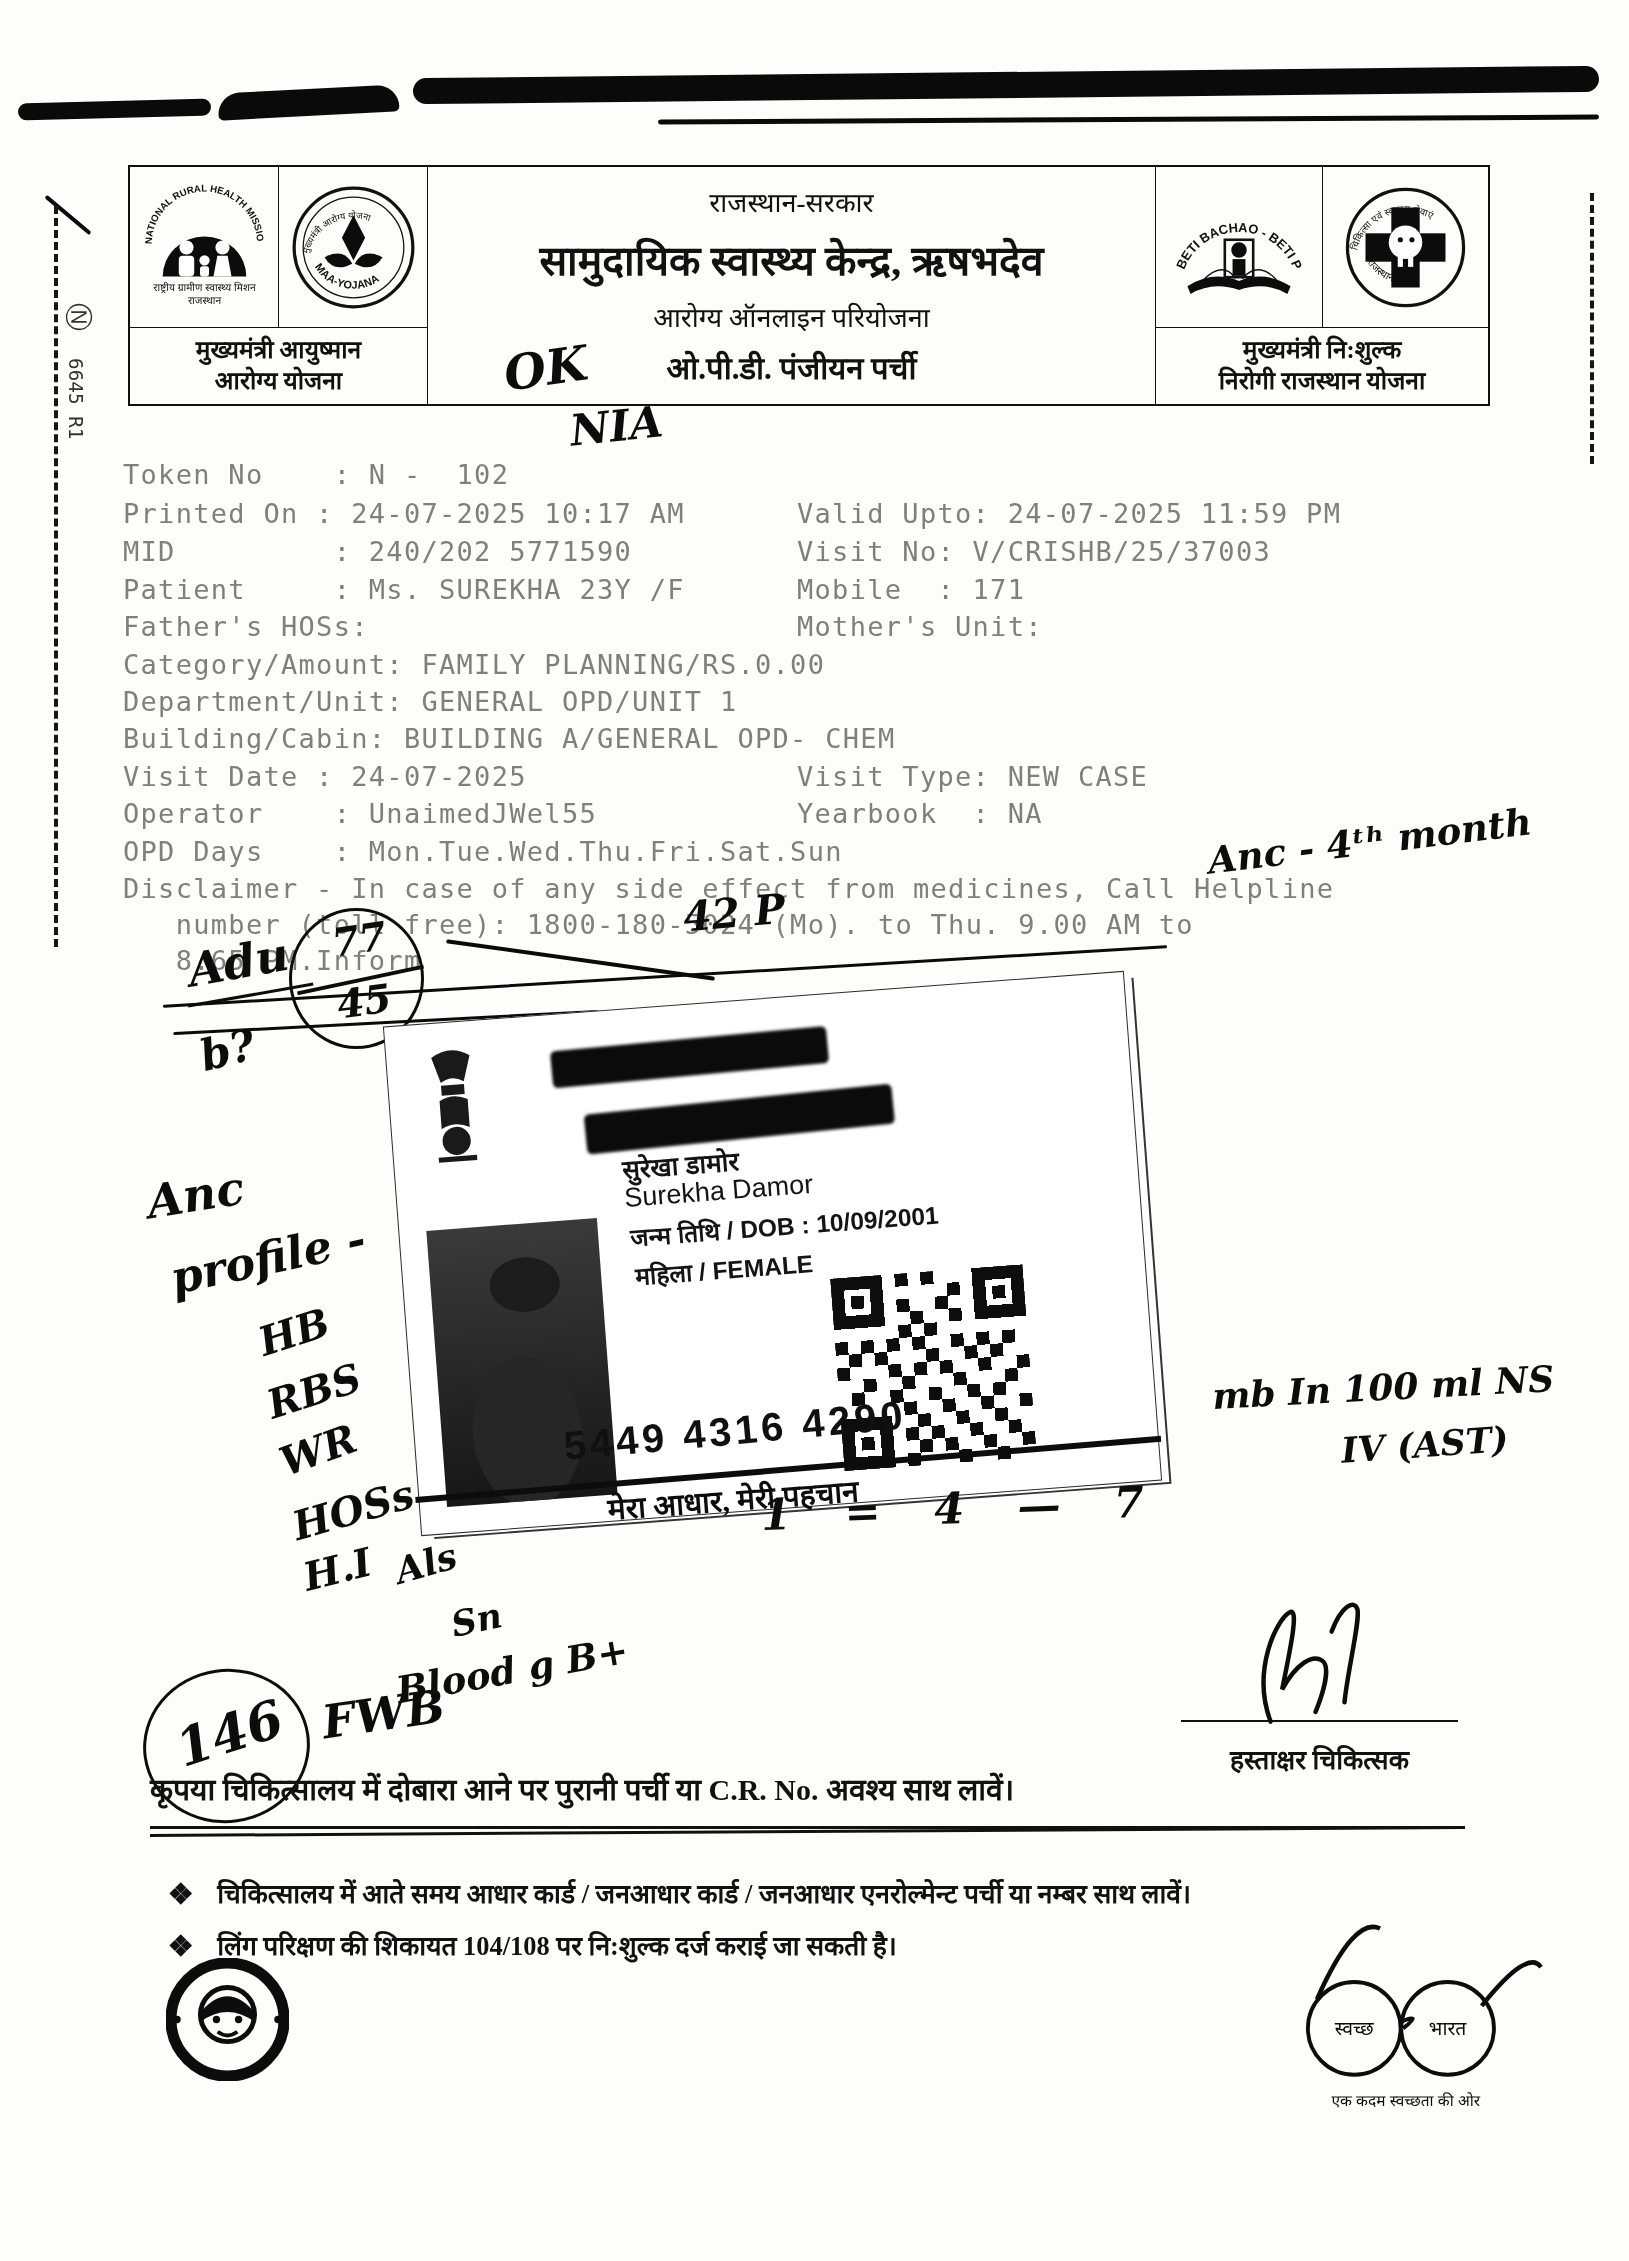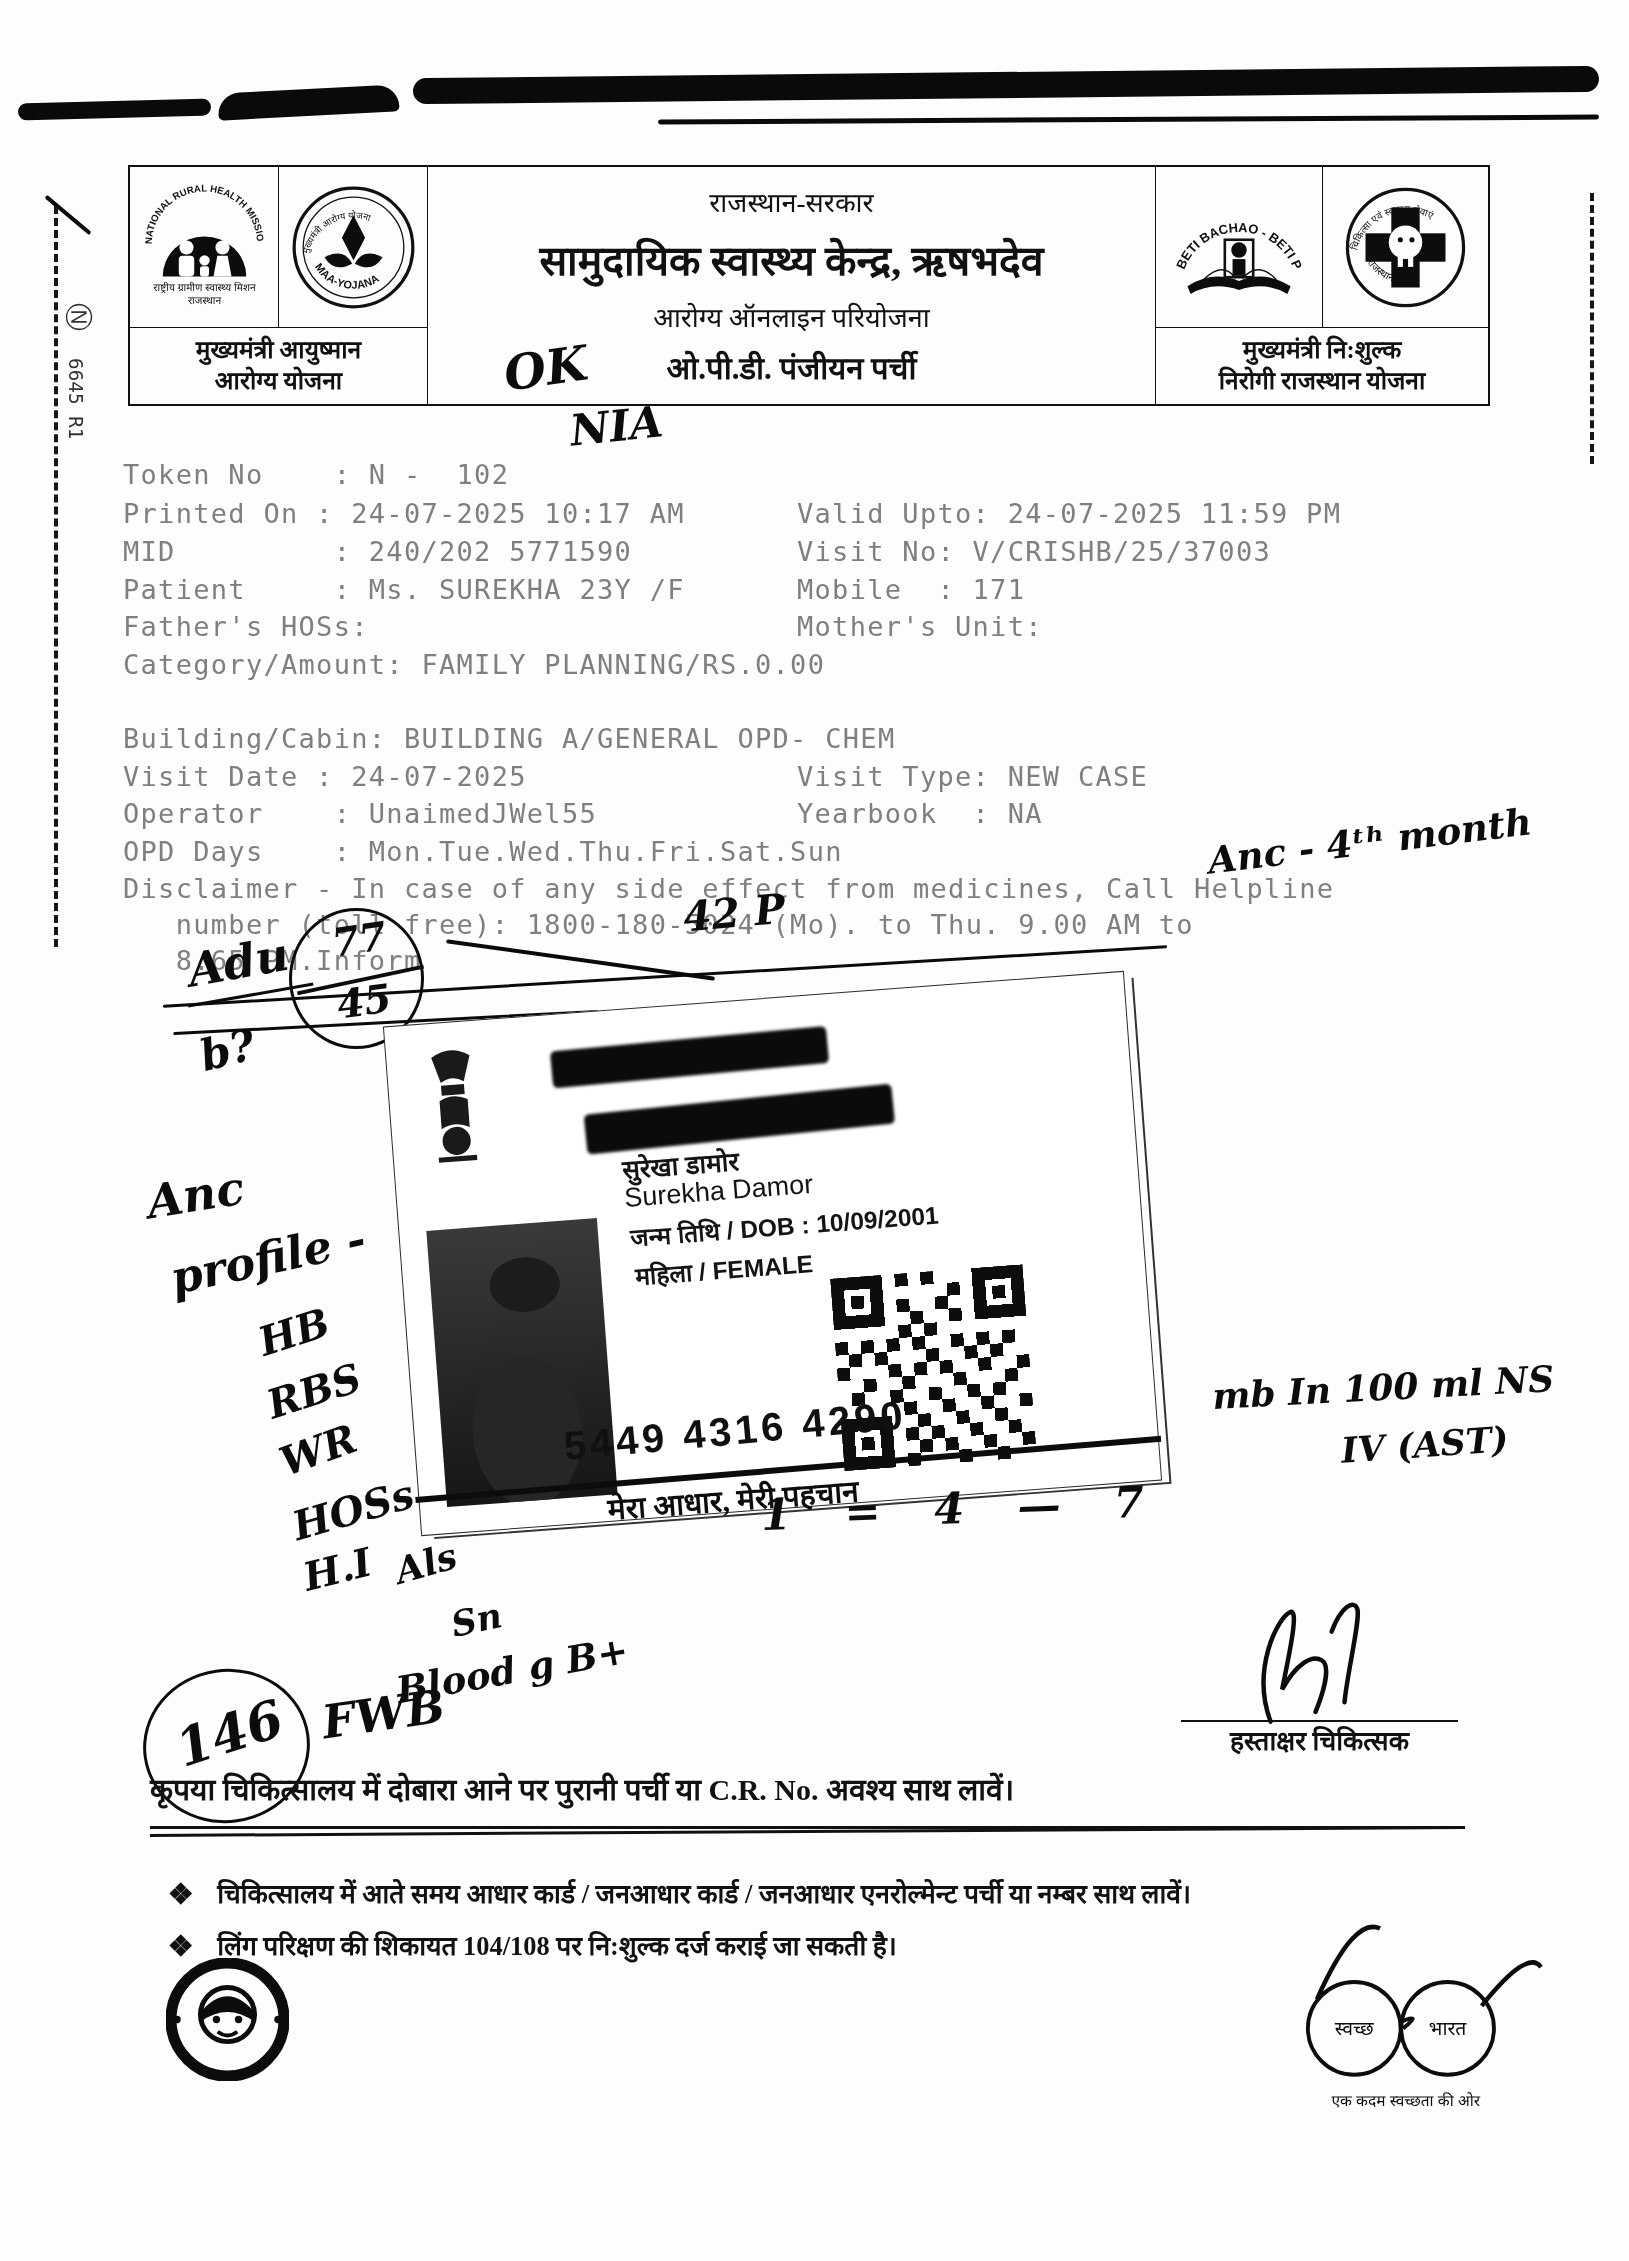--- a/index.html
+++ b/index.html
@@ -48,21 +48,21 @@
   .aad-band{position:absolute;left:-3.9px;top:468px;width:748px;height:5.8px;background:#0c0c0c;transform:rotate(-.4deg);}
   .aad-tag{position:absolute;left:187px;top:476px;font-size:30px;font-weight:bold;color:#0c0c0c;
            font-family:"Liberation Serif",serif;}
   
   .foot-notice{position:absolute;left:150px;top:1768px;width:1315px;font-size:30px;font-weight:bold;
       font-family:"Liberation Serif",serif;border-bottom:3.2px solid #111;padding-bottom:17px;}
   .foot-line2{position:absolute;left:150px;top:1830px;width:1315px;height:3.2px;background:#111;transform:rotate(-.35deg);}
   .bullet{position:absolute;font-size:26.4px;font-weight:bold;font-family:"Liberation Serif",serif;}
   .diamond{display:inline-block;transform:scale(1.1);margin-right:24.5px;}
   .sig-label{position:absolute;left:1181px;top:1720px;width:277px;text-align:center;font-size:26.4px;font-weight:bold;
-      font-family:"Liberation Serif",serif;border-top:2.6px solid #111;padding-top:0;}
+      font-family:"Liberation Serif",serif;border-top:2.6px solid #111;padding-top:19px;}
   svg text{font-family:"Liberation Sans",sans-serif;}
 </style>
 </head>
 <body>
 
 <div class="page">
 
   <div class="smudge" style="left:18px;top:101px;width:193px;height:17px;transform:rotate(-1.5deg);"></div>
   <div class="smudge" style="left:218px;top:89px;width:181px;height:27px;transform:rotate(-3deg);border-radius:26px 26px 6.4px 6.4px;"></div>
   <div class="smudge" style="left:413px;top:72px;width:1186px;height:26px;transform:rotate(-.6deg);border-radius:15.5px;"></div>
@@ -162,20 +162,21 @@
 
   <div class="hw" style="left:504px;top:340px;font-size:48px;transform:rotate(-8deg);">OK</div>
   <div class="hw" style="left:570px;top:401px;font-size:43px;transform:rotate(-6deg);">NIA</div>
 
   <div class="dm" style="top:459px;"><span class="l">Token No    : N -  102</span><span></span></div>
   <div class="dm" style="top:498px;"><span class="l">Printed On : 24-07-2025 10:17 AM</span><span>Valid Upto: 24-07-2025 11:59 PM</span></div>
   <div class="dm" style="top:536px;"><span class="l">MID         : 240/202 5771590</span><span>Visit No: V/CRISHB/25/37003</span></div>
   <div class="dm" style="top:574px;"><span class="l">Patient     : Ms. SUREKHA 23Y /F</span><span>Mobile  : 171</span></div>
   <div class="dm" style="top:611px;"><span class="l">Father's HOSs:</span><span>Mother's Unit:</span></div>
   <div class="dm" style="top:649px;justify-content:center;"><span class="l">Category/Amount: FAMILY PLANNING/RS.0.00</span><span></span></div>
+  <div class="dm" style="top:686px;"><span class="l">Department/Unit: GENERAL OPD/UNIT 1</span><span></span></div>
   <div class="dm" style="top:723px;"><span class="l">Building/Cabin: BUILDING A/GENERAL OPD- CHEM</span><span></span></div>
   <div class="dm" style="top:761px;"><span class="l">Visit Date : 24-07-2025</span><span>Visit Type: NEW CASE</span></div>
   <div class="dm" style="top:798px;"><span class="l">Operator    : UnaimedJWel55</span><span>Yearbook  : NA</span></div>
   <div class="dm" style="top:836px;"><span class="l">OPD Days    : Mon.Tue.Wed.Thu.Fri.Sat.Sun</span><span></span></div>
   <div class="dm" style="top:873px;"><span class="l">Disclaimer - In case of any side effect from medicines, Call Helpline</span><span></span></div>
   <div class="dm" style="top:909px;"><span class="l">   number (toll free): 1800-180-5024 (Mo). to Thu. 9.00 AM to</span><span></span></div>
   <div class="dm" style="top:945px;"><span class="l">   8.65 PM.Inform</span><span></span></div>
 
   <div class="hw" style="left:1207px;top:819px;font-size:37px;transform:rotate(-7deg);">Anc - 4ᵗʰ month</div>
 

